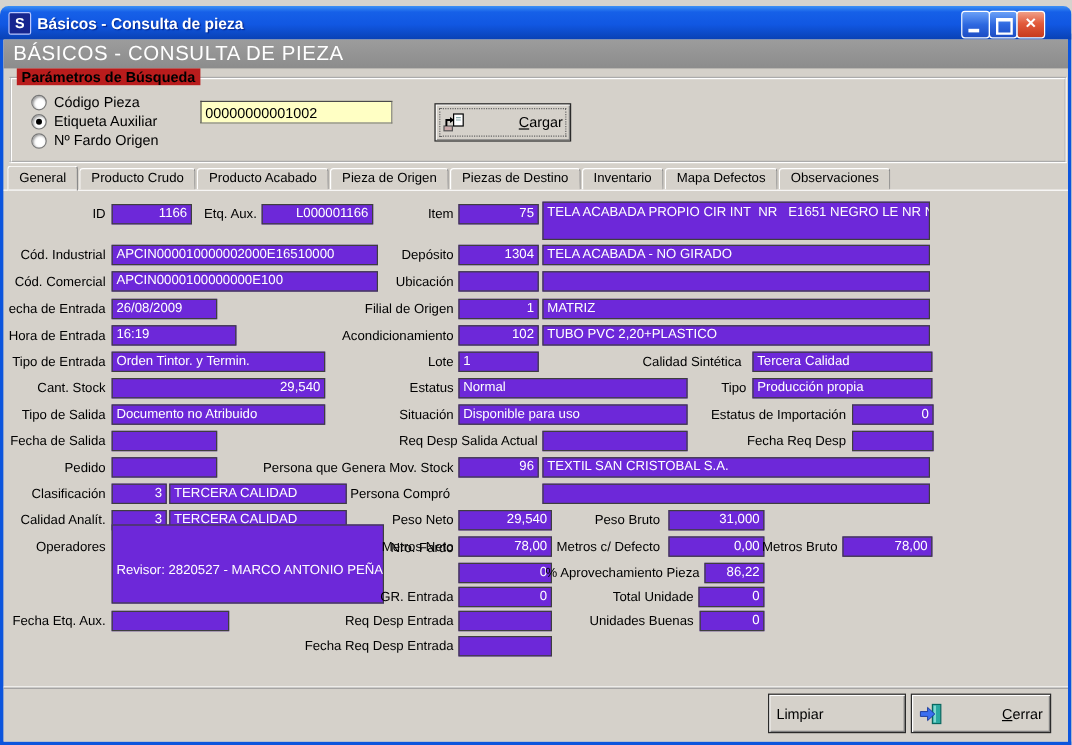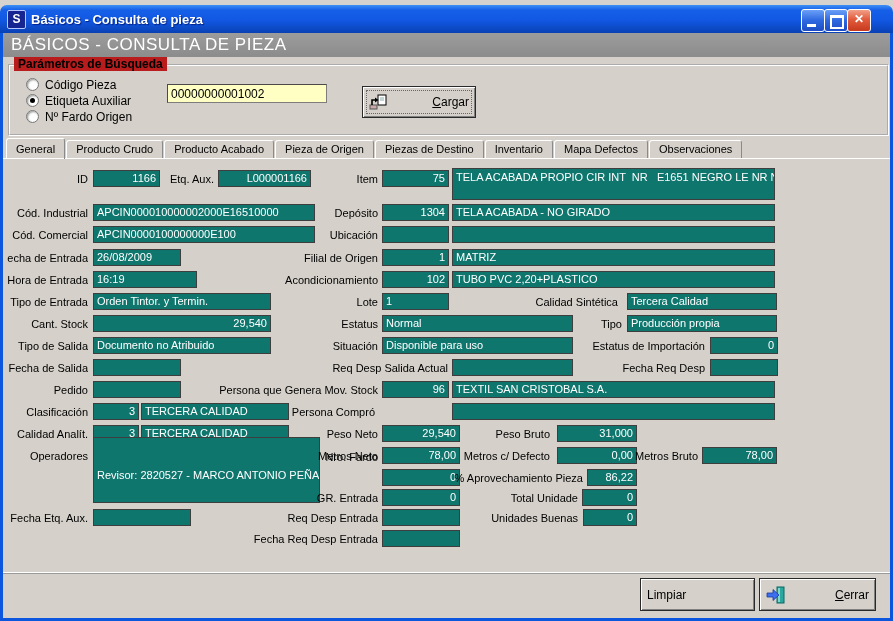--- a/index.html
+++ b/index.html
@@ -21,21 +21,21 @@
   .glyph-max{position:absolute;left:5px;top:5px;width:10px;height:9px;border:2px solid #fff;border-top-width:3px;}
   #client{position:absolute;left:3px;top:33px;width:887px;height:585px;background:#d5d1ca;}
   #header{position:absolute;left:3px;top:33px;width:887px;height:24px;
     background:linear-gradient(180deg,#9c9c9c,#8c8c8c);color:#fff;font-size:17px;
     line-height:24px;padding-left:8px;box-sizing:border-box;letter-spacing:.5px;}
   
   #grp{position:absolute;left:8px;top:64px;width:877px;height:68px;
     border:2px groove #ffffff;}
   #grp-legend{position:absolute;left:14px;top:57px;background:#b91c1c;padding:0 4px;
     font-size:12px;font-weight:bold;color:#000;}
-  .radio-row{position:absolute;display:flex;align-items:flex-start;gap:6px;font-size:12px;}
+  .radio-row{position:absolute;display:flex;align-items:flex-end;gap:6px;font-size:12px;}
   .rdot{width:11px;height:11px;border-radius:50%;background:#fff;border:1px solid #777;
     box-shadow:inset 1px 1px 2px #9a9a9a;position:relative;}
   .rdot.sel::after{content:"";position:absolute;left:3px;top:3px;width:5px;height:5px;border-radius:50%;background:#000;}
   #search-input{position:absolute;left:167px;top:84px;width:160px;height:19px;background:#ffffc4;
     border:1px solid #7d7d7d;border-top-color:#4a4a4a;border-left-color:#4a4a4a;font-size:12px;
     font-family:"Liberation Sans",sans-serif;padding:1px 3px;box-sizing:border-box;}
   .push{background:#d5d1ca;border:1px solid #2a2a2a;
     box-shadow:inset 1px 1px 0 #fff,inset -1px -1px 0 #808080;
     font-size:12px;color:#000;display:flex;align-items:center;justify-content:space-between;gap:6px;cursor:default;}
   #btn-cargar{position:absolute;left:362px;top:86px;width:114px;height:32px;}
@@ -44,21 +44,21 @@
   
   #tabbar{position:absolute;left:6px;top:138px;display:flex;align-items:flex-end;height:20px;z-index:3;}
   .tab{height:17px;line-height:17px;padding:0 9px;font-size:11px;background:#d5d1ca;
     border:1px solid #8a8a8a;border-bottom:none;border-top-color:#fff;border-left-color:#fff;
     border-radius:3px 3px 0 0;margin-right:1px;color:#000;}
   .tab.active{height:20px;line-height:20px;margin-bottom:-1px;z-index:4;
     box-shadow:0 -1px 0 #fff inset;}
   #paneltop{position:absolute;left:3px;top:158px;width:887px;height:1px;background:#fff;z-index:2;}
   
   .L{position:absolute;font-size:11px;color:#000;text-align:right;height:14px;white-space:nowrap;overflow:hidden;}
-  .F{position:absolute;height:17px;background:#0f766e;border:1px solid #3e3e3e;color:#fff;
+  .F{position:absolute;height:17px;background:#6d28d9;border:1px solid #3e3e3e;color:#fff;
     font-size:11px;line-height:15px;padding:0 3px;box-sizing:border-box;overflow:hidden;white-space:pre;}
   .Fr{text-align:right;}
   .Ftall{height:32px;line-height:14px;padding-top:1px;}
   .Fop{height:66px;line-height:15px;}
   
   #footline{position:absolute;left:3px;top:572px;width:887px;height:2px;
     border-top:1px solid #fff;border-bottom:1px solid #9a9a9a;box-sizing:border-box;}
   #btn-limpiar{position:absolute;left:640px;top:578px;width:115px;height:33px;}
   #btn-cerrar{position:absolute;left:759px;top:578px;width:117px;height:33px;}
   svg{display:block;}

